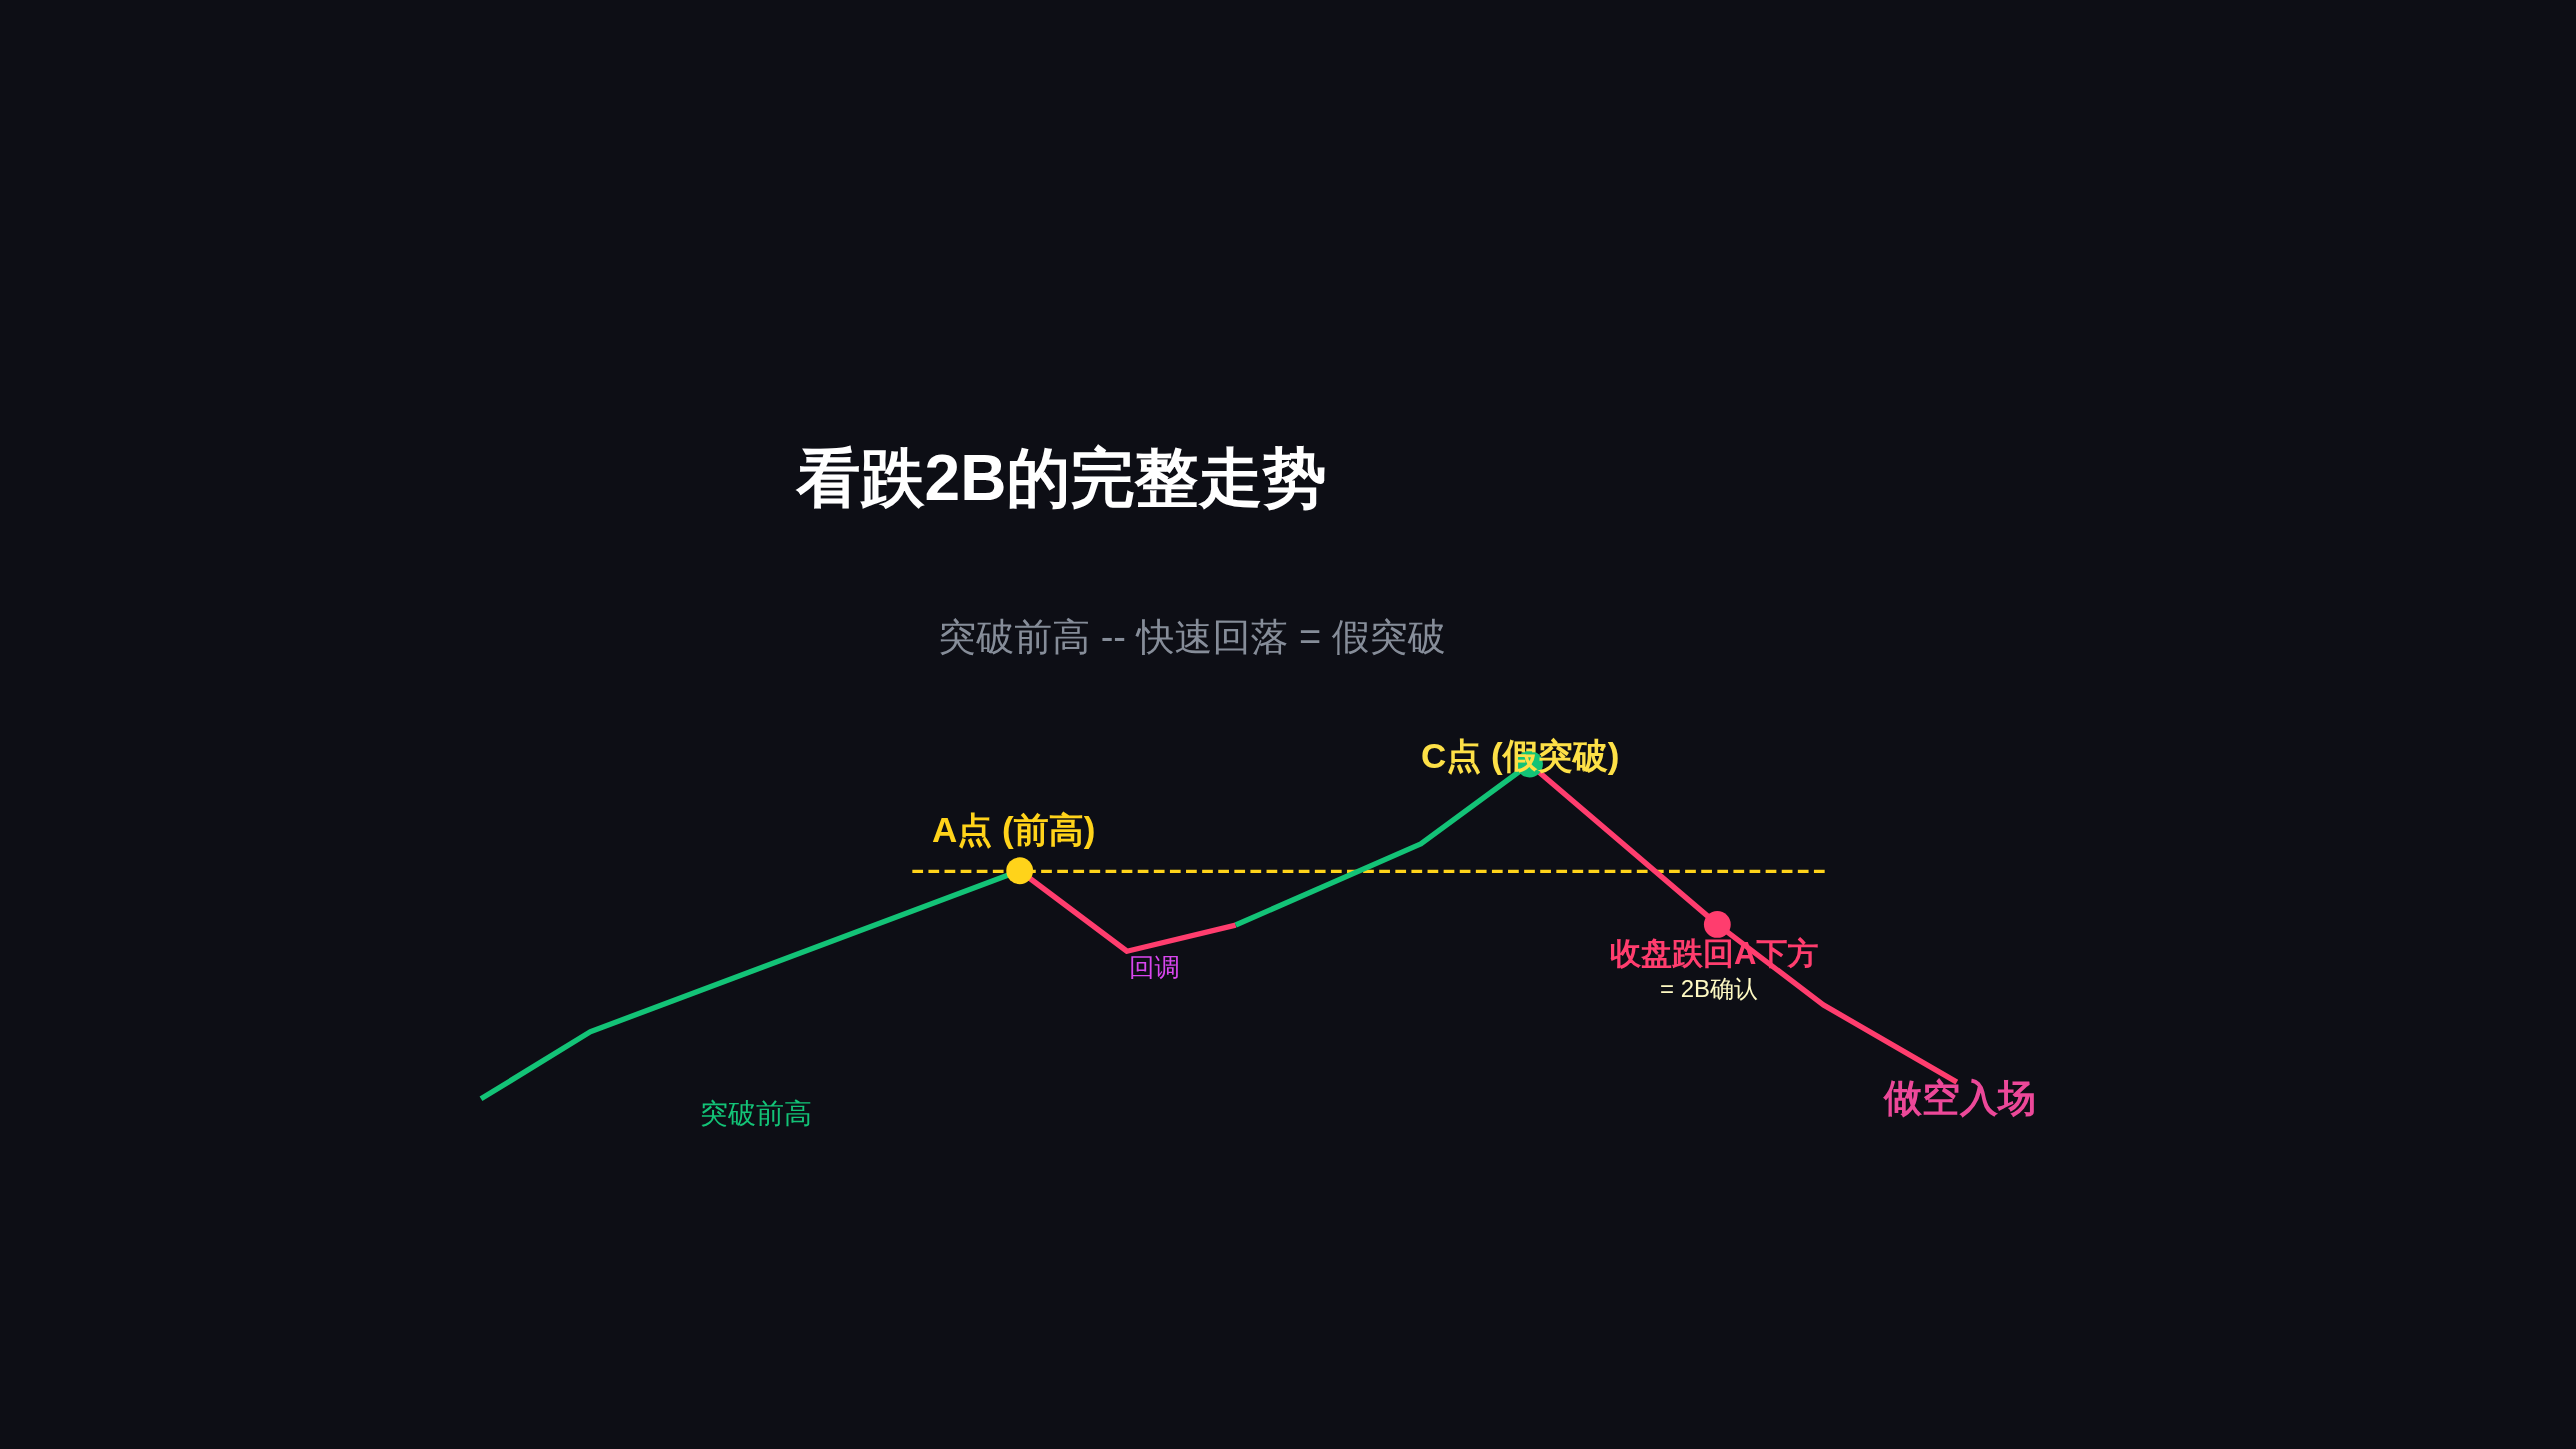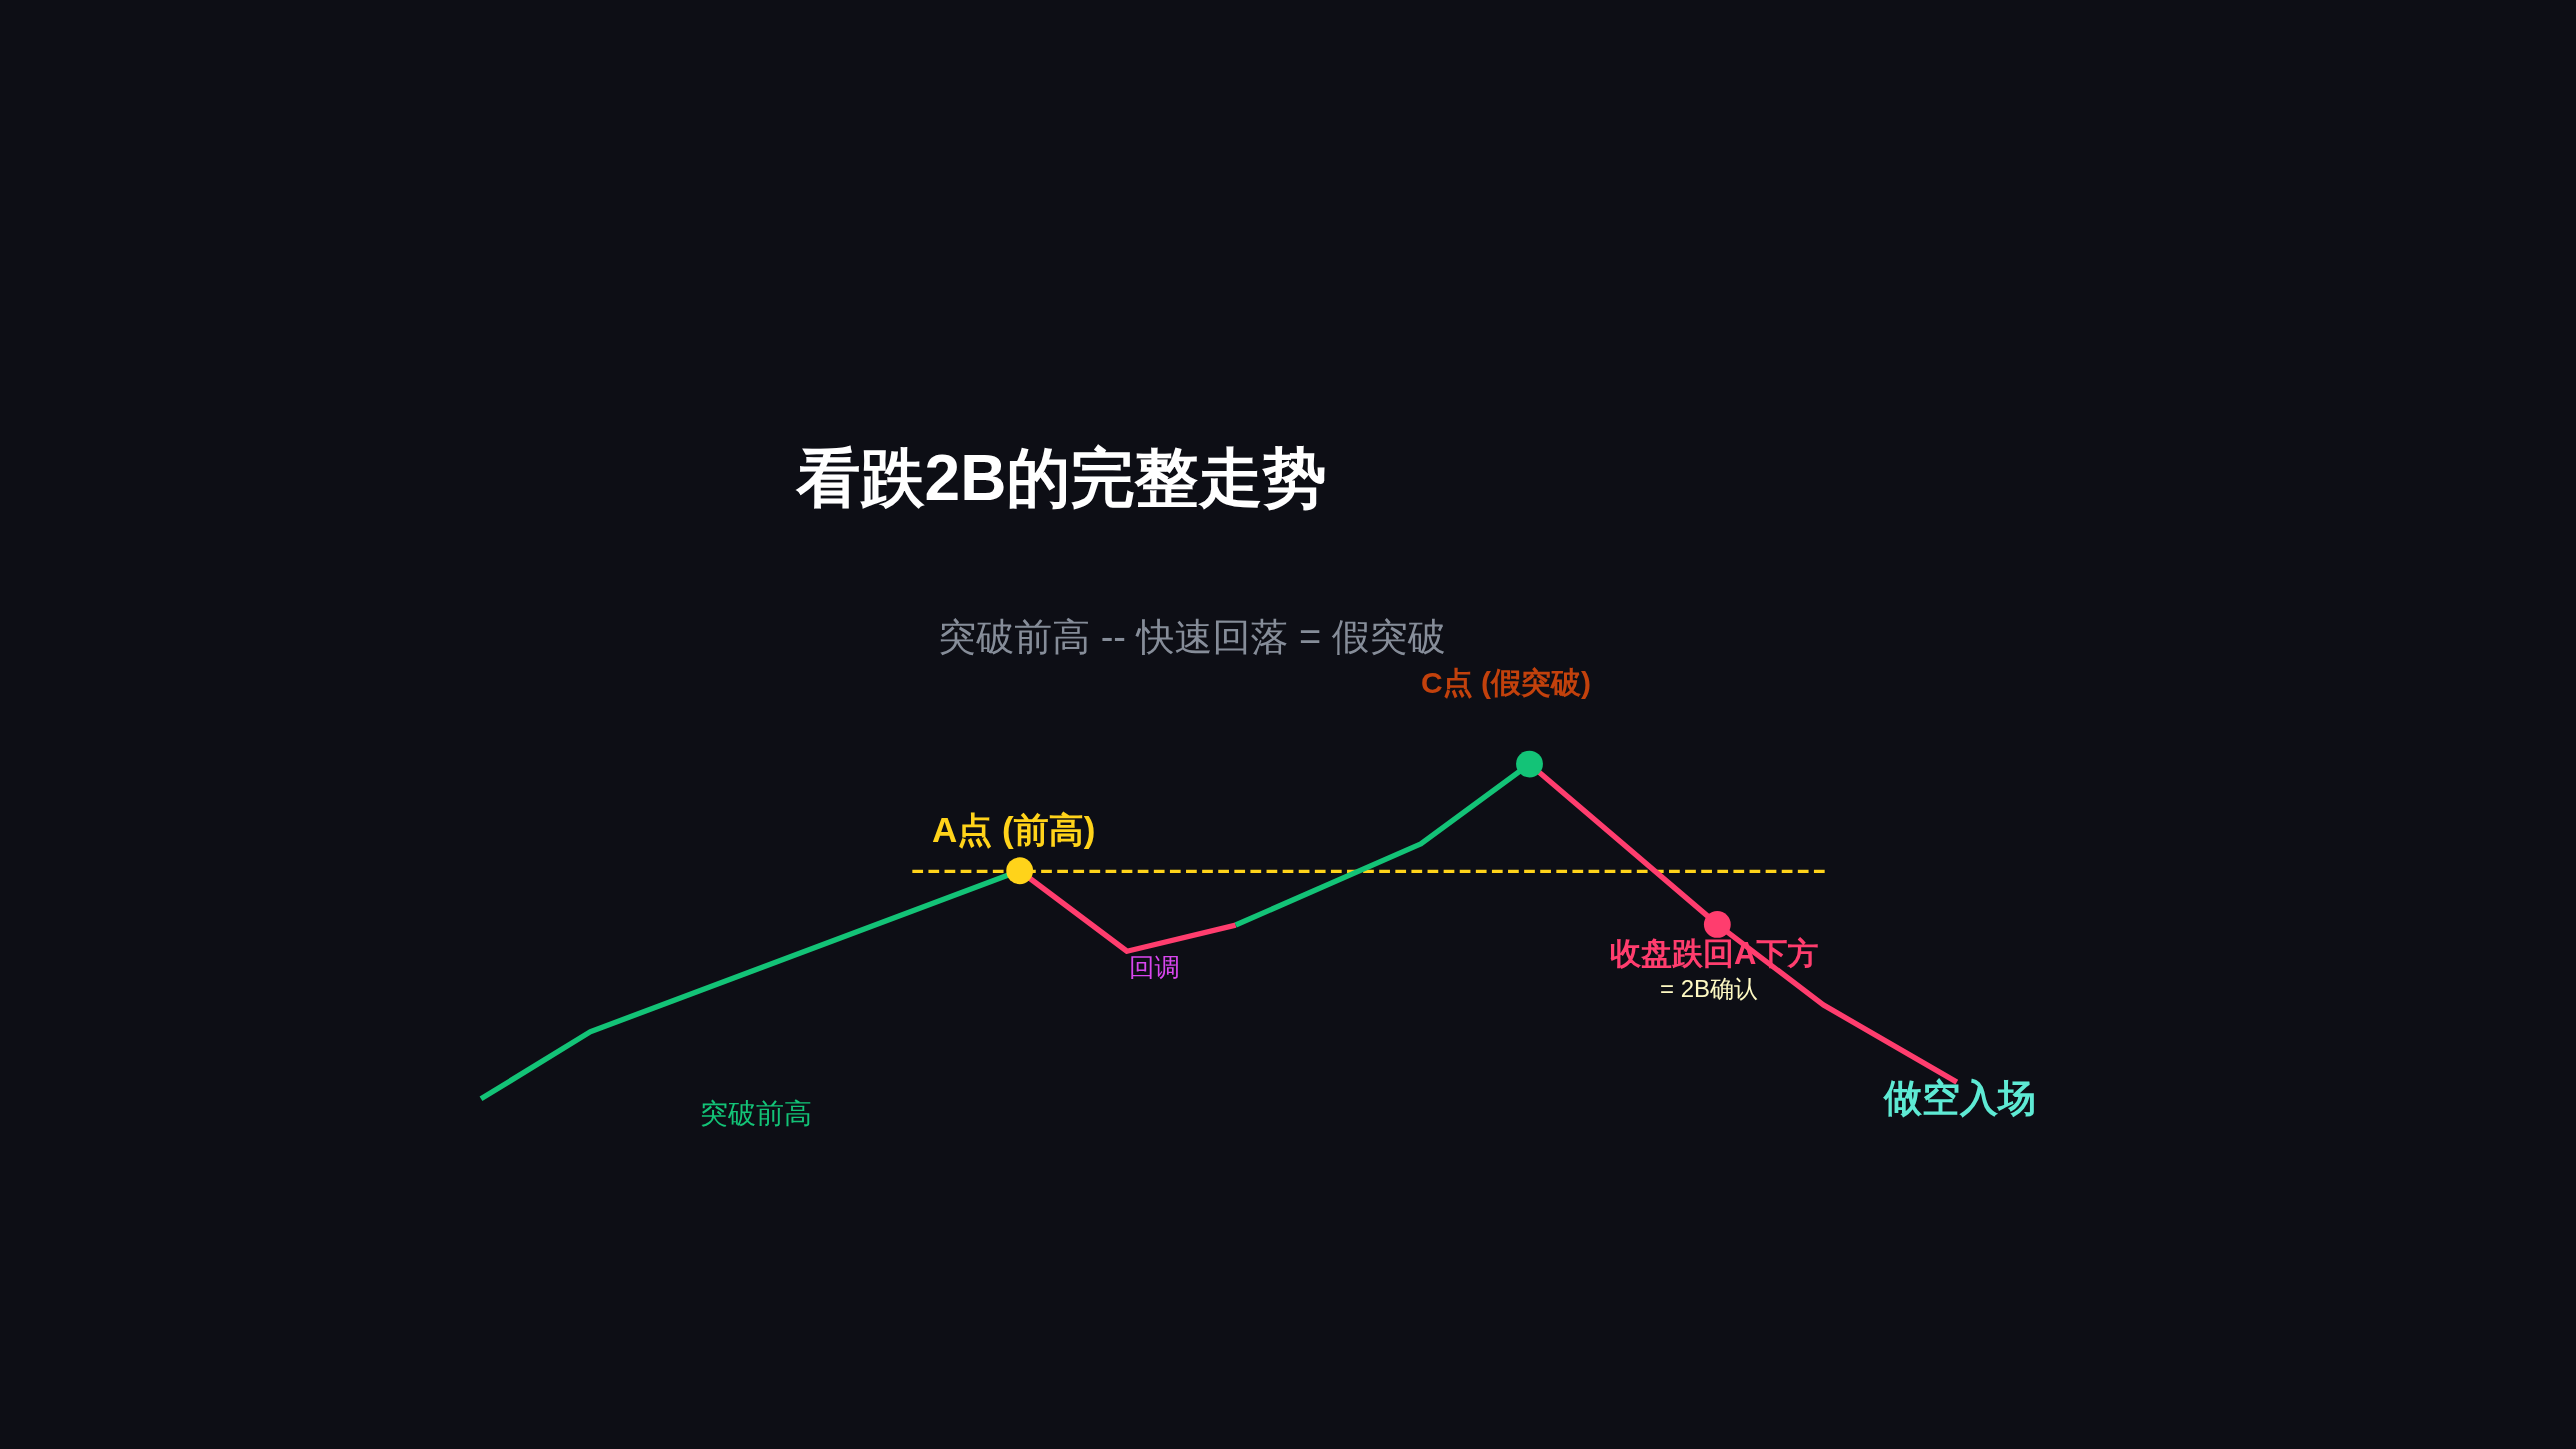--- a/index.html
+++ b/index.html
@@ -50,23 +50,23 @@
     white-space: nowrap;
     line-height: 1;
   }
   .lbl-a {
     left: 932px; top: 812px;
     color: #ffd31a;
     font-size: 35px;
     font-weight: bold;
   }
   .lbl-c {
-    left: 1421px; top: 668px;
-    color: #c2410c;
-    font-size: 30px;
+    left: 1421px; top: 738px;
+    color: #fde047;
+    font-size: 35px;
     font-weight: bold;
   }
   .lbl-pullback {
     left: 1129px; top: 955px;
     color: #d946ef;
     font-size: 25.5px;
   }
   .lbl-uptrend {
     left: 700px; top: 1100px;
     color: #13c377;
@@ -78,21 +78,21 @@
     font-size: 31px;
     font-weight: bold;
   }
   .lbl-confirm-sub {
     left: 1660px; top: 977px;
     color: #fef9c3;
     font-size: 24px;
   }
   .lbl-short {
     left: 1884px; top: 1079px;
-    color: #5eead4;
+    color: #ec4899;
     font-size: 38px;
     font-weight: bold;
   }
   .watermark {
     position: absolute;
     left: 1890px; top: 1335px;
     color: #8a919e;
     font-size: 52px;
     font-weight: bold;
     letter-spacing: 2.7px;

